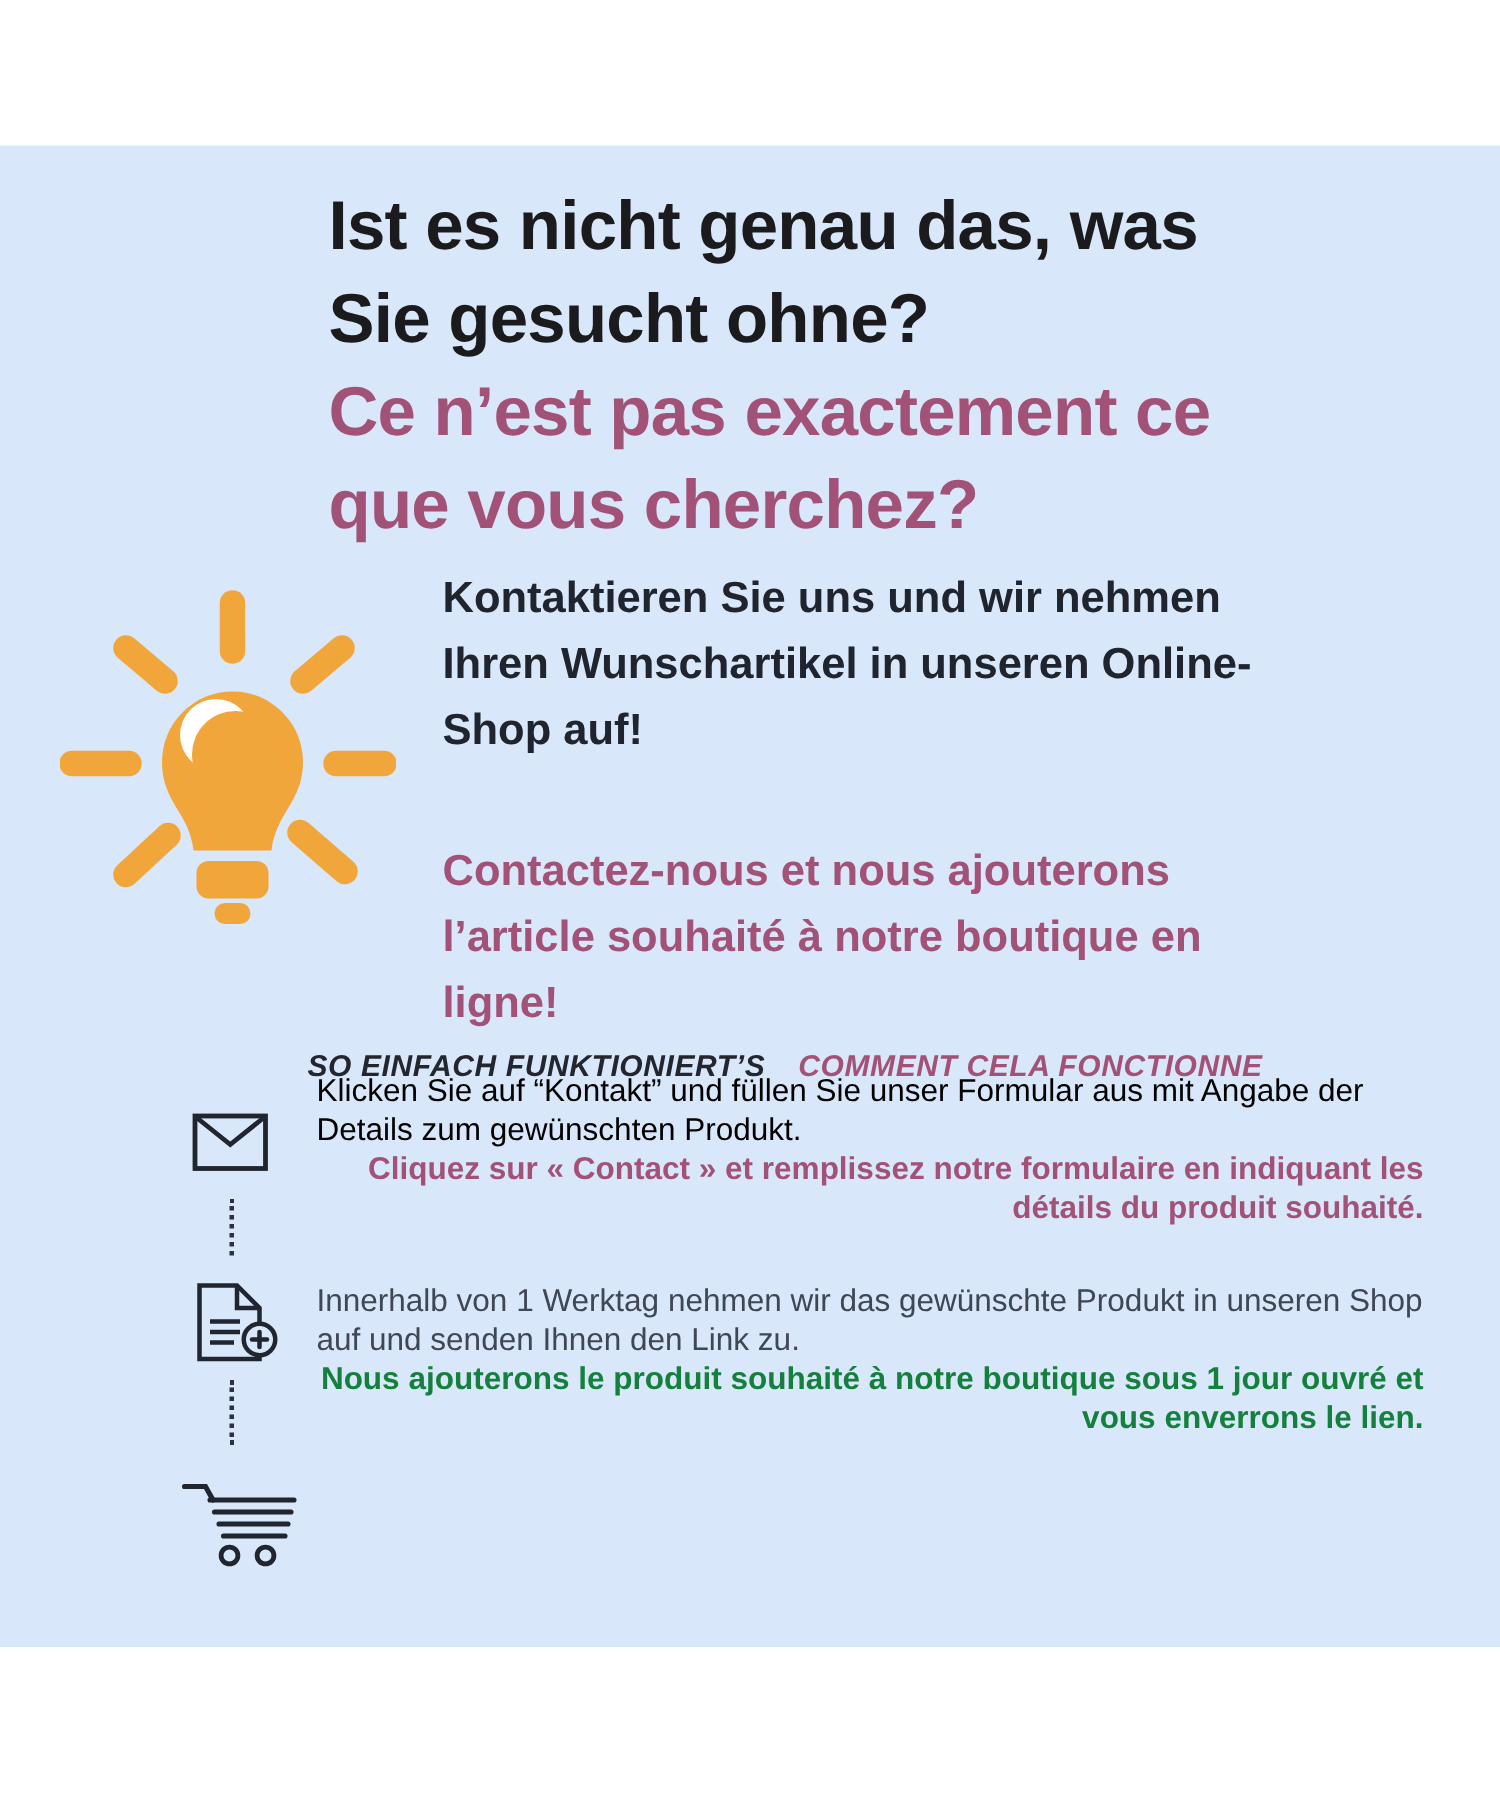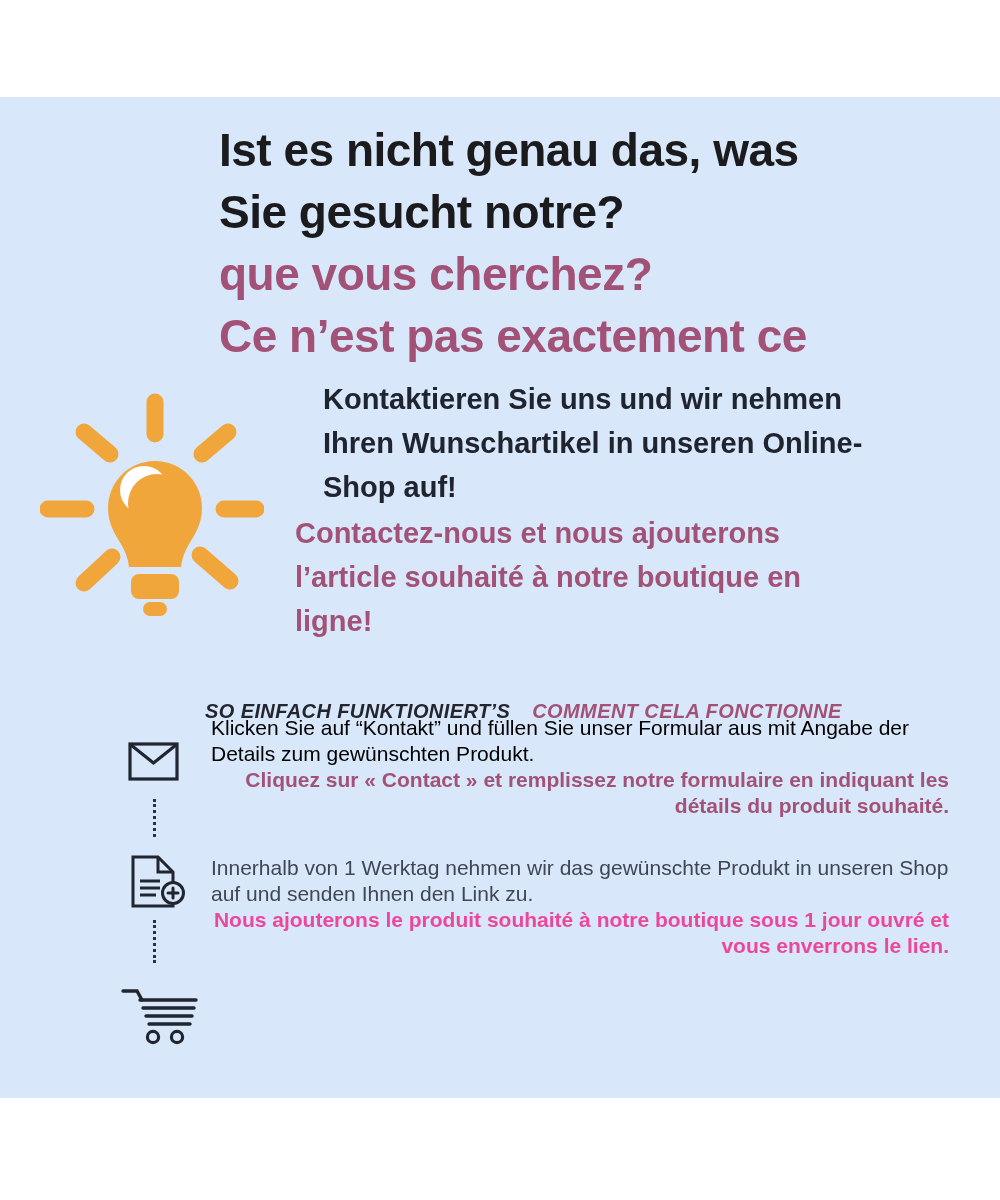--- a/index.html
+++ b/index.html
@@ -42,46 +42,46 @@
 </style>
 </head>
 <body>
 
 <div class="canvas">
 
   <div class="panel" style="background:#d8e7fa;"></div>
 
   <div class="abs headline headline-de" style="color:#1b1b1d;">
     <span class="line">Ist es nicht genau das, was</span>
-    <span class="line">Sie gesucht notre?</span>
+    <span class="line">Sie gesucht ohne?</span>
   </div>
   <div class="abs headline headline-fr" style="color:#a25277;">
+    <span class="line">Ce n’est pas exactement ce</span>
     <span class="line">que vous cherchez?</span>
-    <span class="line">Ce n’est pas exactement ce</span>
   </div>
 
   <svg class="abs bulb" width="224" height="230" viewBox="0 0 224 230">
     <g stroke="#f1a63b" stroke-width="17" stroke-linecap="round">
       <line x1="115" y1="12" x2="115" y2="44"></line>
       <line x1="44" y1="42" x2="70" y2="64"></line>
       <line x1="188" y1="42" x2="162" y2="64"></line>
       <line x1="8" y1="119" x2="46" y2="119"></line>
       <line x1="184" y1="119" x2="216" y2="119"></line>
       <line x1="44" y1="193" x2="72" y2="167"></line>
       <line x1="160" y1="165" x2="190" y2="191"></line>
     </g>
     <path fill="#f1a63b" d="M115,71 a47,47 0 0 1 47,47 c0,16 -7,26 -13,36 c-4,7 -7,14 -8,23 h-52 c-1,-9 -4,-16 -8,-23 c-6,-10 -13,-20 -13,-36 a47,47 0 0 1 47,-47 z"></path>
     <circle cx="104" cy="100" r="24" fill="#ffffff"></circle>
     <circle cx="117" cy="113" r="29" fill="#f1a63b"></circle>
     <rect x="91" y="184" width="48" height="25" rx="8" fill="#f1a63b"></rect>
     <rect x="103" y="212" width="24" height="14" rx="7" fill="#f1a63b"></rect>
   </svg>
 
-  <div class="abs intro intro-de" style="color:#20242e;margin-left:28px;">Kontaktieren Sie uns und wir nehmen Ihren Wunschartikel in unseren Online-Shop auf!</div>
-  <div class="abs intro intro-fr" style="color:#a25277;">Contactez-nous et nous ajouterons l’article souhaité à notre boutique en ligne!</div>
+  <div class="abs intro intro-de" style="color:#20242e;">Kontaktieren Sie uns und wir nehmen Ihren Wunschartikel in unseren Online-Shop auf!</div>
+  <div class="abs intro intro-fr" style="color:#a25277;margin-top:48px;">Contactez-nous et nous ajouterons l’article souhaité à notre boutique en ligne!</div>
 
   <div class="abs how-heading">
     <span class="de" style="color:#23262e;">SO EINFACH FUNKTIONIERT’S</span><span class="fr" style="color:#a25277;">COMMENT CELA FONCTIONNE</span>
   </div>
 
   <svg class="abs icon-envelope" width="52" height="41" viewBox="0 0 52 41">
     <g fill="none" stroke="#20252f" stroke-width="3.2">
       <rect x="2" y="3" width="47" height="35"></rect>
       <polyline points="3,4 25.5,22 48,4"></polyline>
     </g>
@@ -117,16 +117,16 @@
     <circle cx="33" cy="52" r="5.6" fill="none" stroke="#20252f" stroke-width="3.2"></circle>
     <circle cx="57" cy="52" r="5.6" fill="none" stroke="#20252f" stroke-width="3.2"></circle>
   </svg>
 
   <div class="abs step step1">
     <p class="de" style="color:#000000;">Klicken Sie auf “Kontakt” und füllen Sie unser Formular aus mit Angabe der Details zum gewünschten Produkt.</p>
     <p class="fr" style="color:#a25277;">Cliquez sur « Contact » et remplissez notre formulaire en indiquant les détails du produit souhaité.</p>
   </div>
   <div class="abs step step2">
     <p class="de" style="color:#3f4654;">Innerhalb von 1 Werktag nehmen wir das gewünschte Produkt in unseren Shop auf und senden Ihnen den Link zu.</p>
-    <p class="fr" style="color:#ec4899;">Nous ajouterons le produit souhaité à notre boutique sous 1 jour ouvré et vous enverrons le lien.</p>
+    <p class="fr" style="color:#15803d;">Nous ajouterons le produit souhaité à notre boutique sous 1 jour ouvré et vous enverrons le lien.</p>
   </div>
 
 </div>
 
 </body></html>

